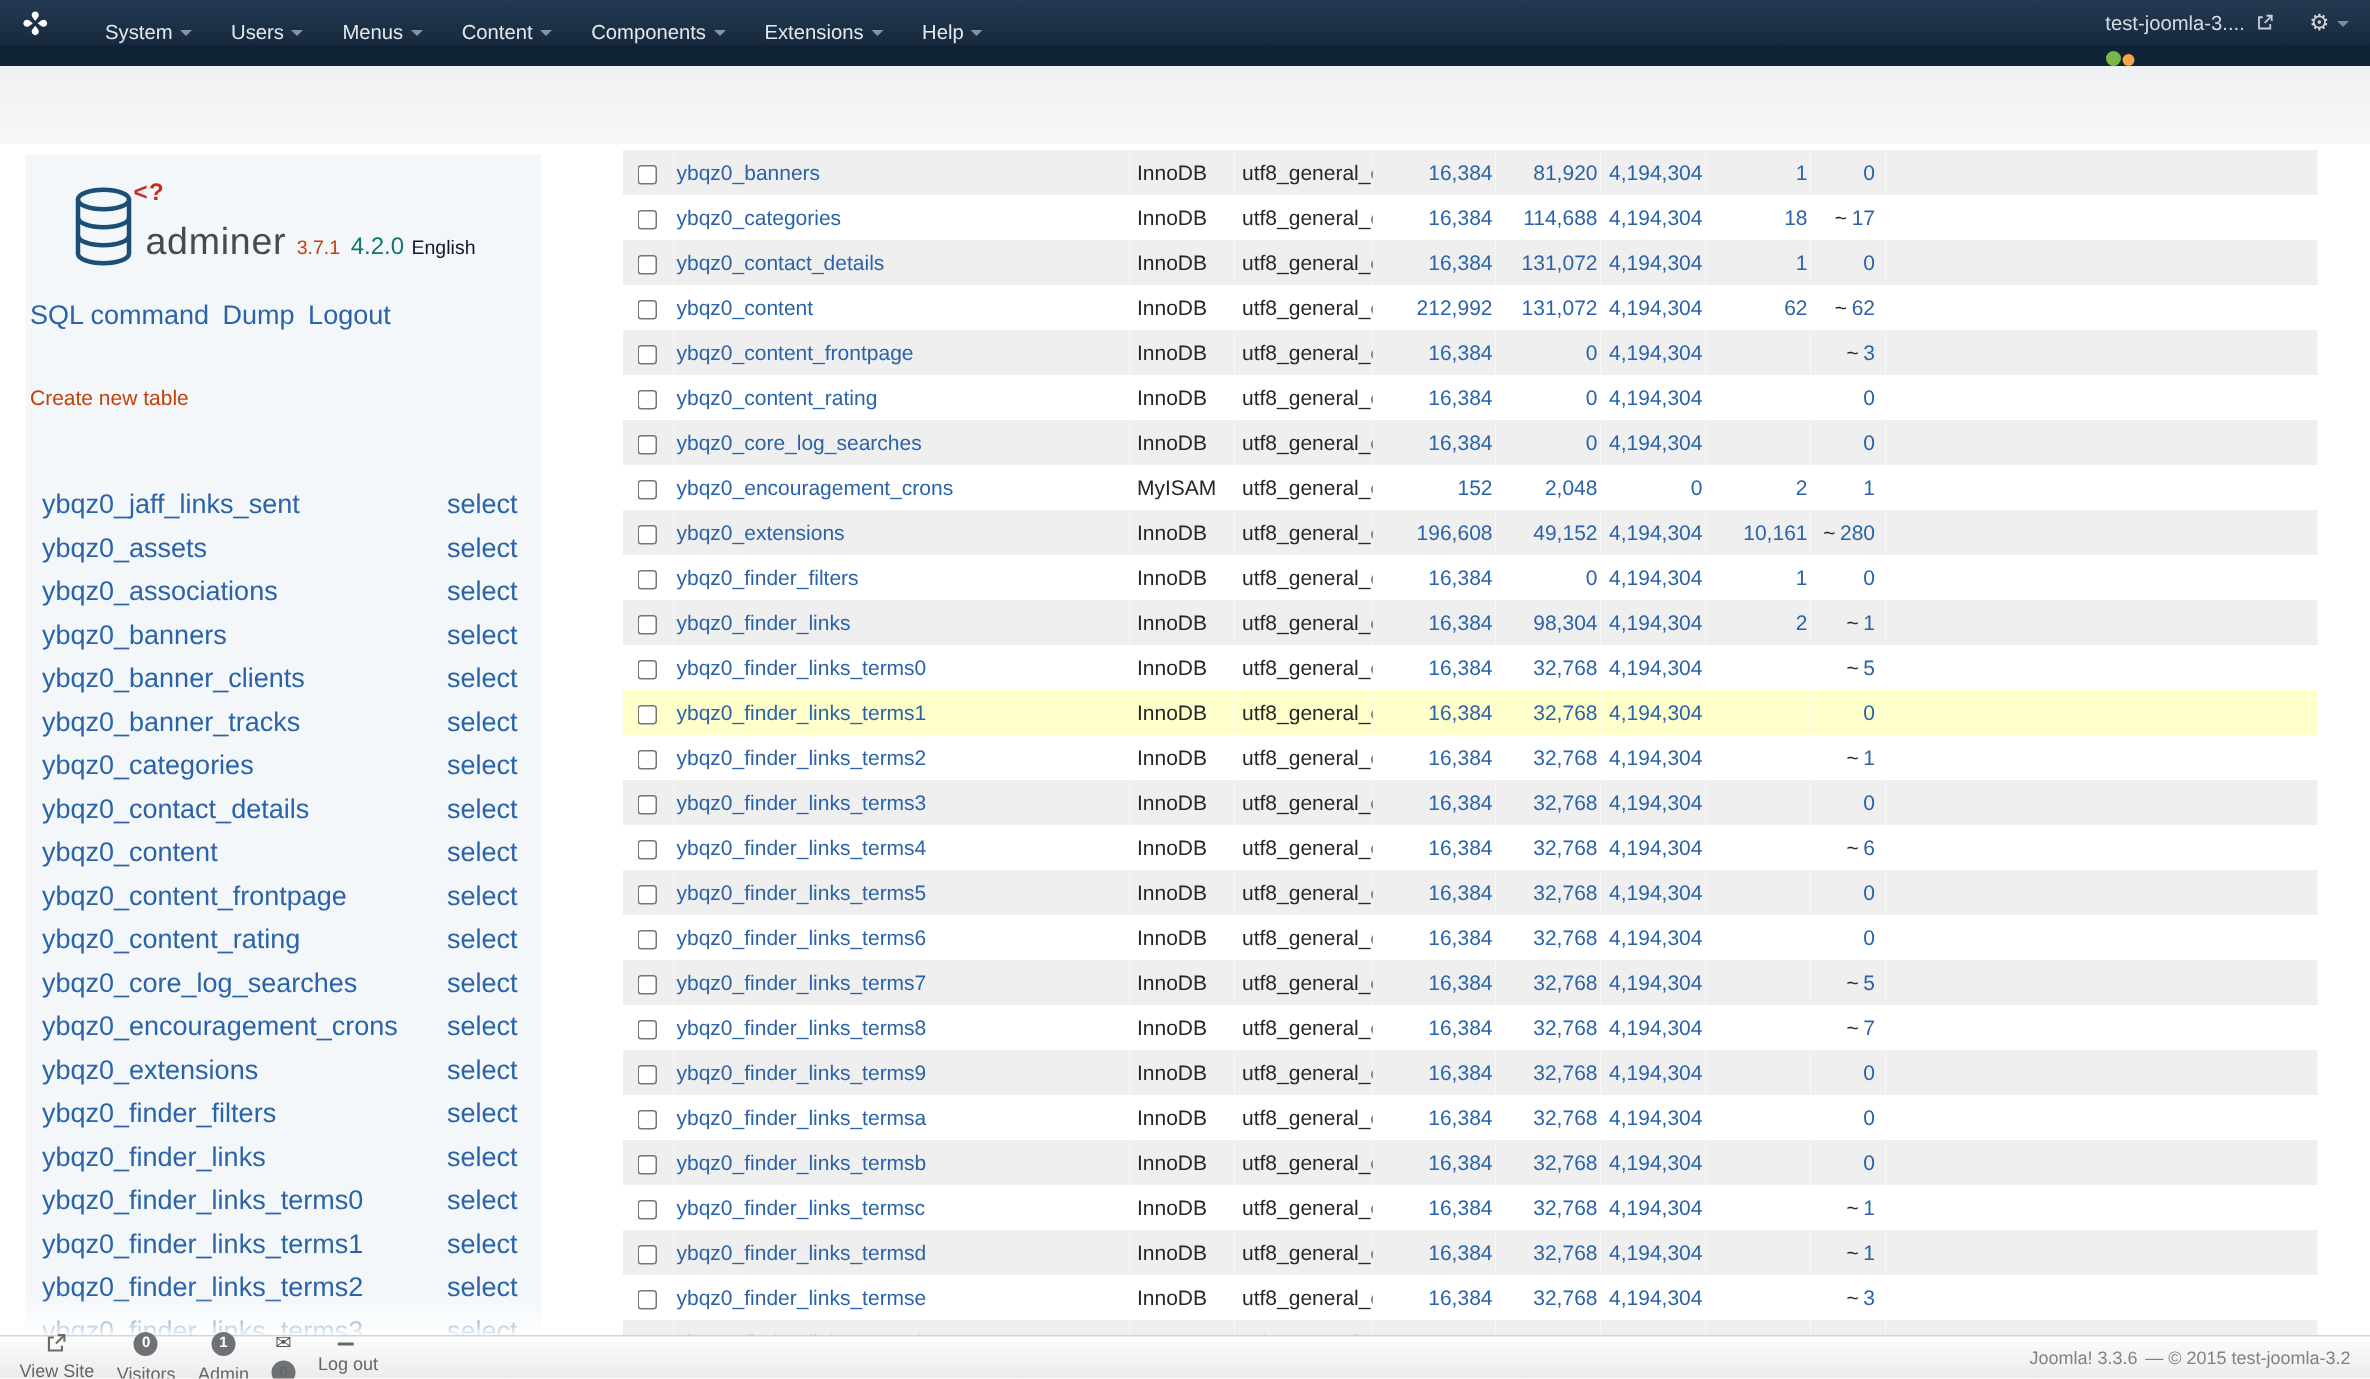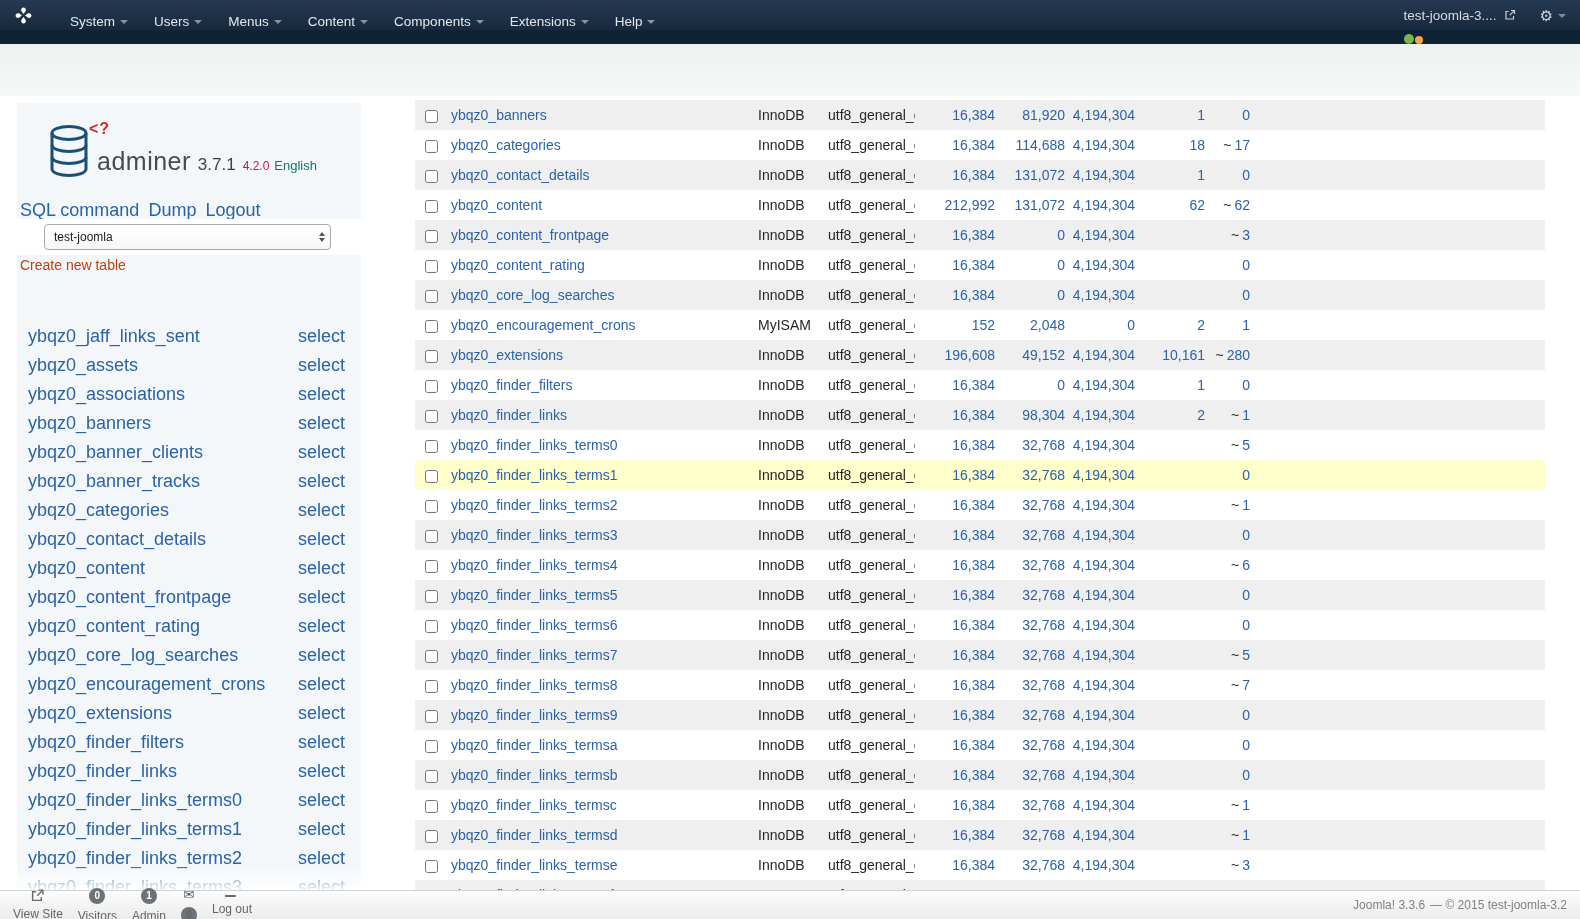--- a/index.html
+++ b/index.html
@@ -56,23 +56,23 @@
   }
   .sidebar::after {
     content:""; position:absolute; left:0; right:0; bottom:0; height:26px;
     background:linear-gradient(rgba(255,255,255,0), rgba(255,255,255,.92));
     pointer-events:none;
   }
   .db-logo { position:absolute; left:31px; top:20px; }
   .php-tag { position:absolute; left:72px; top:17px; color:#cc2a21; font-weight:bold; font-size:16px; letter-spacing:1px; }
   .brand-row { position:absolute; left:80px; top:44px; display:flex; align-items:baseline; gap:7px; white-space:nowrap; }
   .brand-name { font-size:25px; color:#4a4a4a; letter-spacing:.5px; }
-  .brand-version { font-size:17px; color:#404040; }
-  .brand-newest { font-size:12px; color:#be185d; text-decoration:none; cursor:pointer; }
-  .brand-lang { font-size:13px; color:#0f766e; margin-left:-2px; cursor:pointer; }
+  .brand-version { font-size:13px; color:#c2410c; }
+  .brand-newest { font-size:16px; color:#0f766e; text-decoration:none; cursor:pointer; }
+  .brand-lang { font-size:13px; color:#0f172a; margin-left:-2px; cursor:pointer; }
   .links-row { position:absolute; left:3px; top:97px; font-size:18px; display:flex; gap:9px; }
   .links-row a { color:#2b63a8; text-decoration:none; cursor:pointer; }
   .links-row a.underlined { }
   .select-band { position:absolute; left:0; right:0; top:116px; height:36px; background:#fff; }
   .db-select {
     position:absolute; left:27px; top:5px; width:287px; height:26px;
     border:1px solid #a9a9a9; border-radius:4px; background:linear-gradient(#fff,#f7f7f7);
     display:flex; align-items:center; padding-left:9px;
     font-size:12px; color:#222; cursor:pointer;
   }
@@ -214,29 +214,20 @@
         <a class="brand-newest">4.2.0</a>
         <span class="brand-lang">English</span>
       </div>
 
       <div class="links-row">
         <a>SQL command</a>
         <a>Dump</a>
         <a class="underlined">Logout</a>
       </div>
 
-      <div class="select-band">
-        <div class="db-select">
-          <span>test-joomla</span>
-          <span class="stepper">
-            <span class="tri-up"></span>
-              <span class="tri-down"></span>
-          </span>
-        </div>
-      </div>
 
       <a class="create-link">Create new table</a>
 
       <div class="table-list" id="table-list">
         <div class="side-row">
           <a>ybqz0_jaff_links_sent</a>
           <a>select</a>
         </div>
 
         <div class="side-row">

